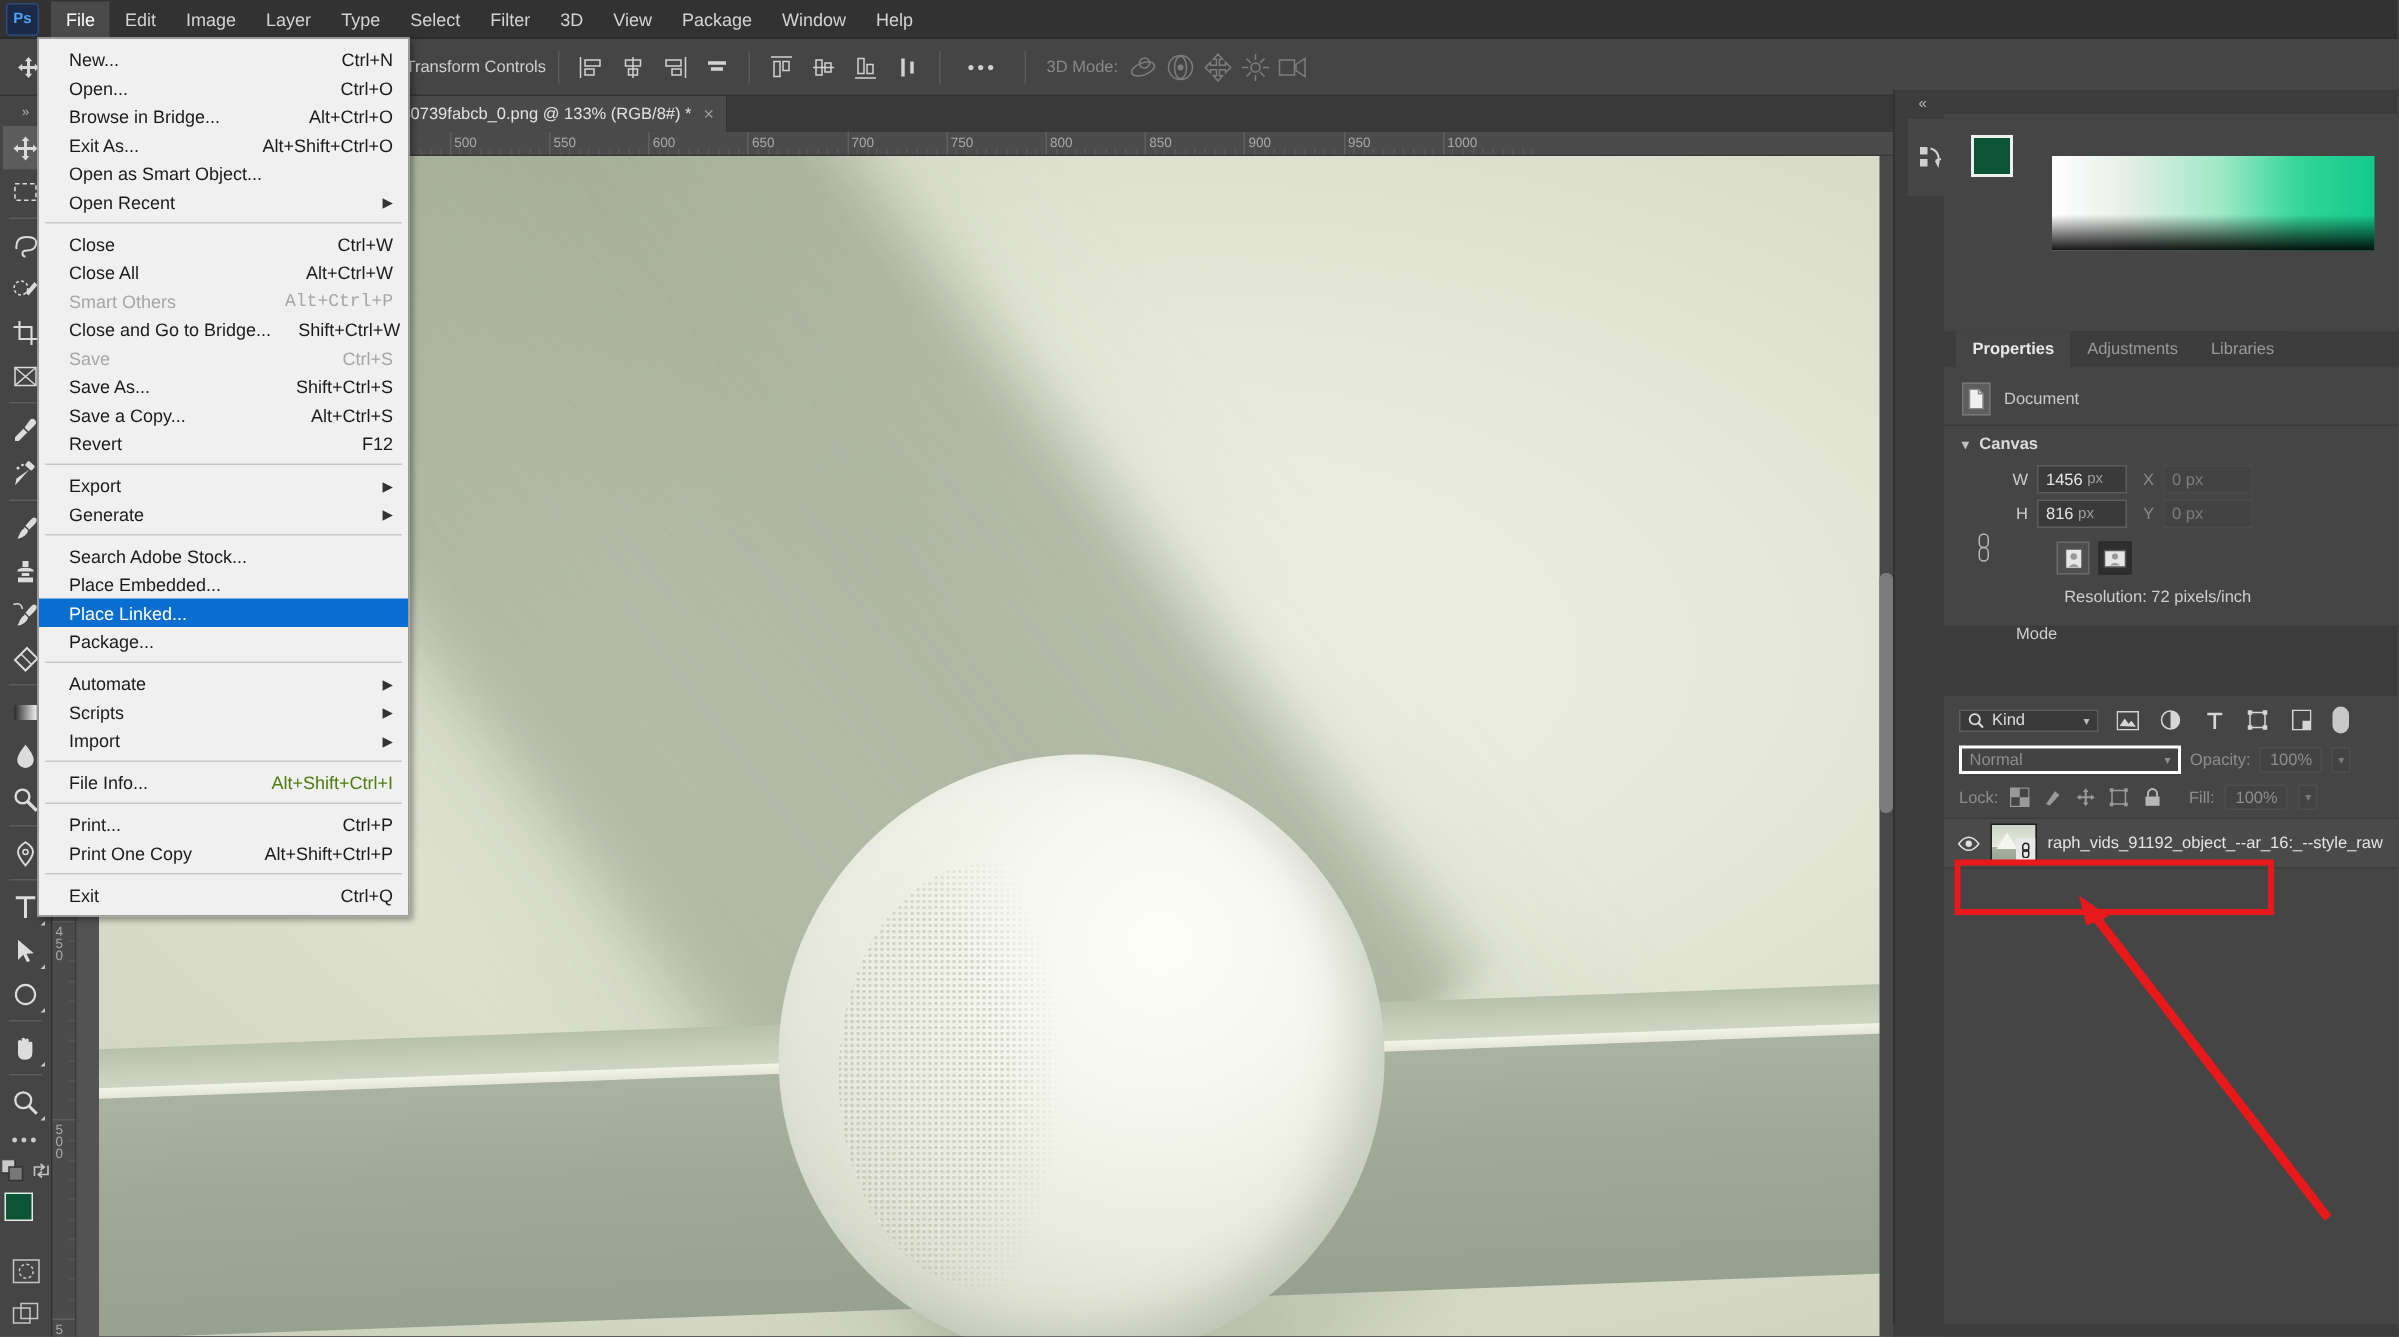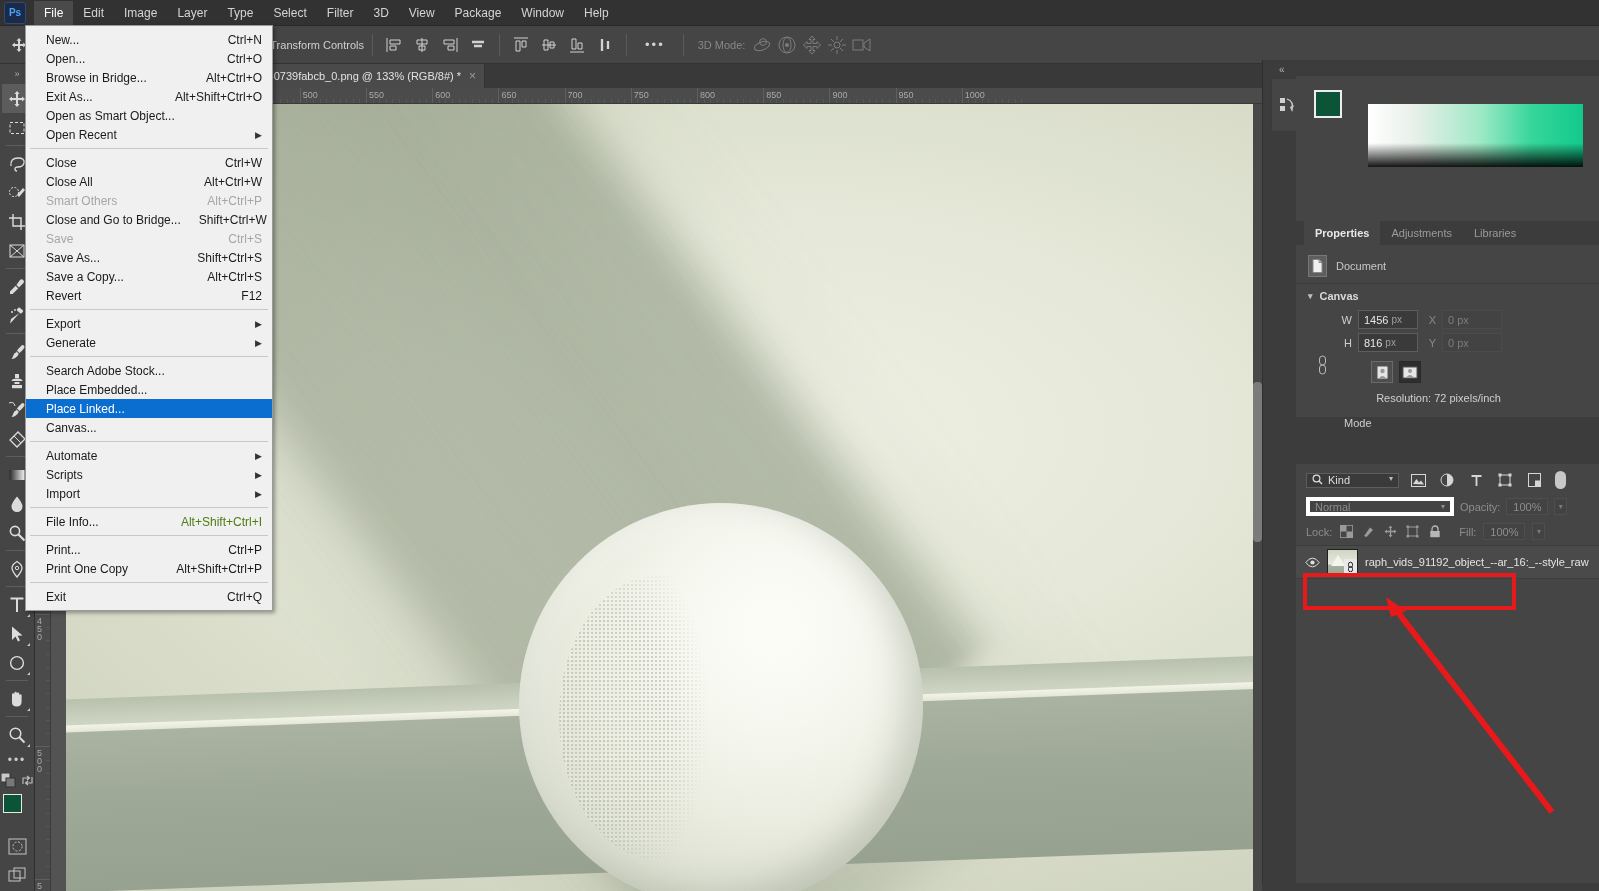--- a/index.html
+++ b/index.html
@@ -261,28 +261,28 @@
   .orient-btn.on{ background:#2e2e2e; border-color:#2a2a2a;}
   .res-line{ text-align:center; font-size:11px; color:#cfcfcf; margin-top:9px; padding-right:18px;}
   .mode-line{ font-size:11px; color:#cfcfcf; margin:13px 0 0 48px;}
 
   
   .panel-layers{ top:404px; height:487px; }
   .layers-body{ background:#454545; height:463px; position:relative;}
   .lay-filter{ display:flex; align-items:center; gap:9px; padding:7px 8px 5px 10px;}
   .kind-sel{
     width:93px;height:15px;background:#3a3a3a;border:1px solid #5d5d5d;
-    display:flex;gap:5px; padding:0 5px; font-size:11px;color:#ddd;
+    display:flex;align-items:center; gap:5px; padding:0 5px; font-size:11px;color:#ddd;
   }
   .kind-sel .caret{ margin-left:auto; font-size:8px; color:#bbb;}
   .filt-icon{ width:20px;height:18px; display:flex;align-items:center;justify-content:center;}
   .toggle-pill{ width:11px;height:18px;background:#c8c8c8;border-radius:6px; margin-left:2px;}
   .blend-row{ display:flex; align-items:center; gap:6px; padding:3px 8px 2px 10px;}
   .blend-sel{
-    flex:0 0 148px;height:19px;background:#434343;border:4px solid #ffffff;
+    flex:0 0 148px;height:19px;background:#434343;border:2px solid #ffffff;
     display:flex;align-items:center;padding:0 5px;font-size:11px;color:#8d8d8d;
   }
   .blend-sel .caret{ margin-left:auto; font-size:8px;}
   .op-lab{ font-size:11px;color:#8d8d8d;}
   .op-val{ width:42px;height:17px;background:#434343;border:1px solid #4e4e4e;
      font-size:11px;color:#8d8d8d;display:flex;align-items:center;justify-content:center;}
   .op-caret{ width:13px;height:17px;background:#434343;border:1px solid #4e4e4e;
      font-size:8px;color:#7a7a7a;display:flex;align-items:center;justify-content:center;}
   .lock-row{ display:flex; align-items:center; gap:7px; padding:5px 8px 5px 10px;}
   .lock-lab{ font-size:11px;color:#8d8d8d;}
@@ -1110,21 +1110,21 @@
         <span style="font-size: 12px; color: rgb(26, 26, 26);">Ctrl+W</span>
       </div>
       <div style="display: flex; align-items: center; height: 19px; padding: 0px 10px 0px 20px; font-size: 12px; color: rgb(26, 26, 26); font-family: &quot;Liberation Sans&quot;, sans-serif; white-space: nowrap;">
         <span>Close All</span>
         <span style="flex: 1 1 0%; min-width: 18px;"></span>
         <span style="font-size: 12px; color: rgb(26, 26, 26);">Alt+Ctrl+W</span>
       </div>
       <div style="display: flex; align-items: center; height: 19px; padding: 0px 10px 0px 20px; font-size: 12px; color: rgb(166, 166, 166); font-family: &quot;Liberation Sans&quot;, sans-serif; white-space: nowrap;">
         <span>Smart Others</span>
         <span style="flex: 1 1 0%; min-width: 18px;"></span>
-        <span style="font-size: 12px; color: rgb(166, 166, 166);">Alt+Ctrl+P</span>
+        <span style="font-size: 12px; color: rgb(166, 166, 166); font-family: Liberation Mono, monospace;">Alt+Ctrl+P</span>
       </div>
       <div style="display: flex; align-items: center; height: 19px; padding: 0px 10px 0px 20px; font-size: 12px; color: rgb(26, 26, 26); font-family: &quot;Liberation Sans&quot;, sans-serif; white-space: nowrap;">
         <span>Close and Go to Bridge...</span>
         <span style="flex: 1 1 0%; min-width: 18px;"></span>
         <span style="font-size: 12px; color: rgb(26, 26, 26);">Shift+Ctrl+W</span>
       </div>
       <div style="display: flex; align-items: center; height: 19px; padding: 0px 10px 0px 20px; font-size: 12px; color: rgb(166, 166, 166); font-family: &quot;Liberation Sans&quot;, sans-serif; white-space: nowrap;">
         <span>Save</span>
         <span style="flex: 1 1 0%; min-width: 18px;"></span>
         <span style="font-size: 12px; color: rgb(166, 166, 166);">Ctrl+S</span>
@@ -1162,21 +1162,21 @@
       </div>
       <div style="display: flex; align-items: center; height: 19px; padding: 0px 10px 0px 20px; font-size: 12px; color: rgb(26, 26, 26); font-family: &quot;Liberation Sans&quot;, sans-serif; white-space: nowrap;">
         <span>Place Embedded...</span>
         <span style="flex: 1 1 0%; min-width: 18px;"></span>
       </div>
       <div style="display: flex; align-items: center; height: 19px; padding: 0px 10px 0px 20px; font-size: 12px; background: rgb(10, 110, 209); color: rgb(255, 255, 255); font-family: &quot;Liberation Sans&quot;, sans-serif; white-space: nowrap;">
         <span>Place Linked...</span>
         <span style="flex: 1 1 0%; min-width: 18px;"></span>
       </div>
       <div style="display: flex; align-items: center; height: 19px; padding: 0px 10px 0px 20px; font-size: 12px; color: rgb(26, 26, 26); font-family: &quot;Liberation Sans&quot;, sans-serif; white-space: nowrap;">
-        <span>Canvas...</span>
+        <span>Package...</span>
         <span style="flex: 1 1 0%; min-width: 18px;"></span>
       </div>
       <div style="height: 1px; background: rgb(200, 200, 200); margin: 4px;"></div>
       <div style="display: flex; align-items: center; height: 19px; padding: 0px 10px 0px 20px; font-size: 12px; color: rgb(26, 26, 26); font-family: &quot;Liberation Sans&quot;, sans-serif; white-space: nowrap;">
         <span>Automate</span>
         <span style="flex: 1 1 0%; min-width: 18px;"></span>
         <span style="font-size: 9px; color: rgb(51, 51, 51);">▶</span>
       </div>
       <div style="display: flex; align-items: center; height: 19px; padding: 0px 10px 0px 20px; font-size: 12px; color: rgb(26, 26, 26); font-family: &quot;Liberation Sans&quot;, sans-serif; white-space: nowrap;">
         <span>Scripts</span>

